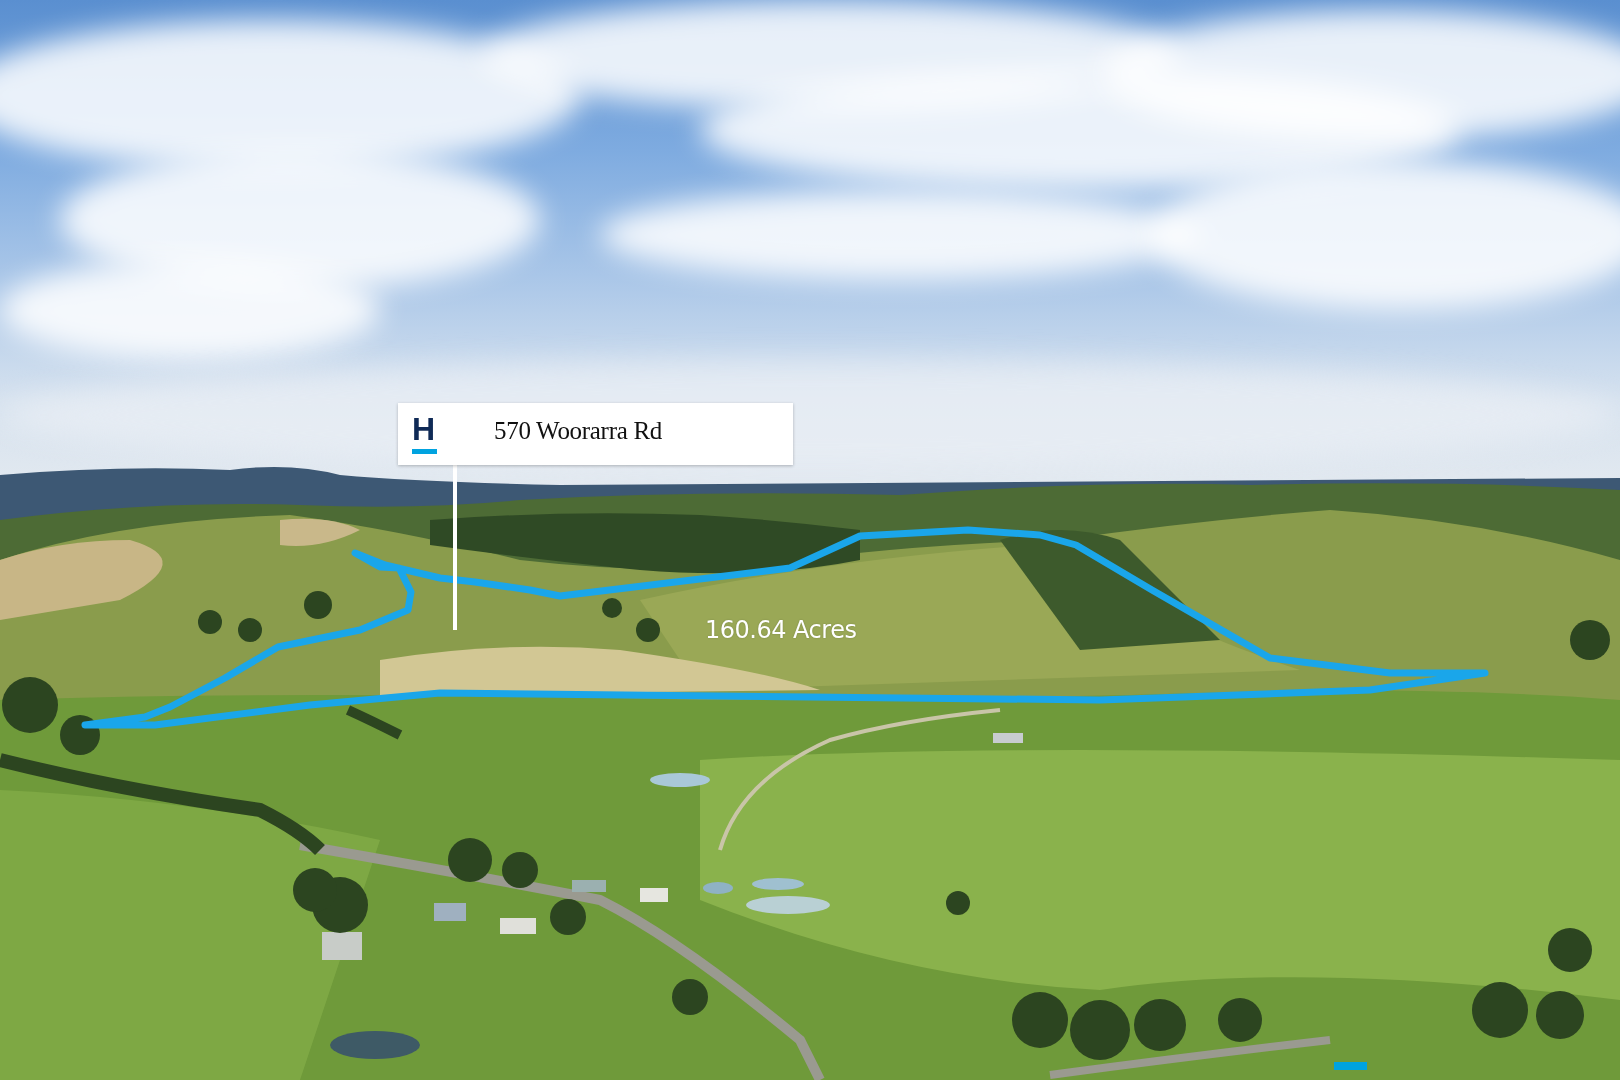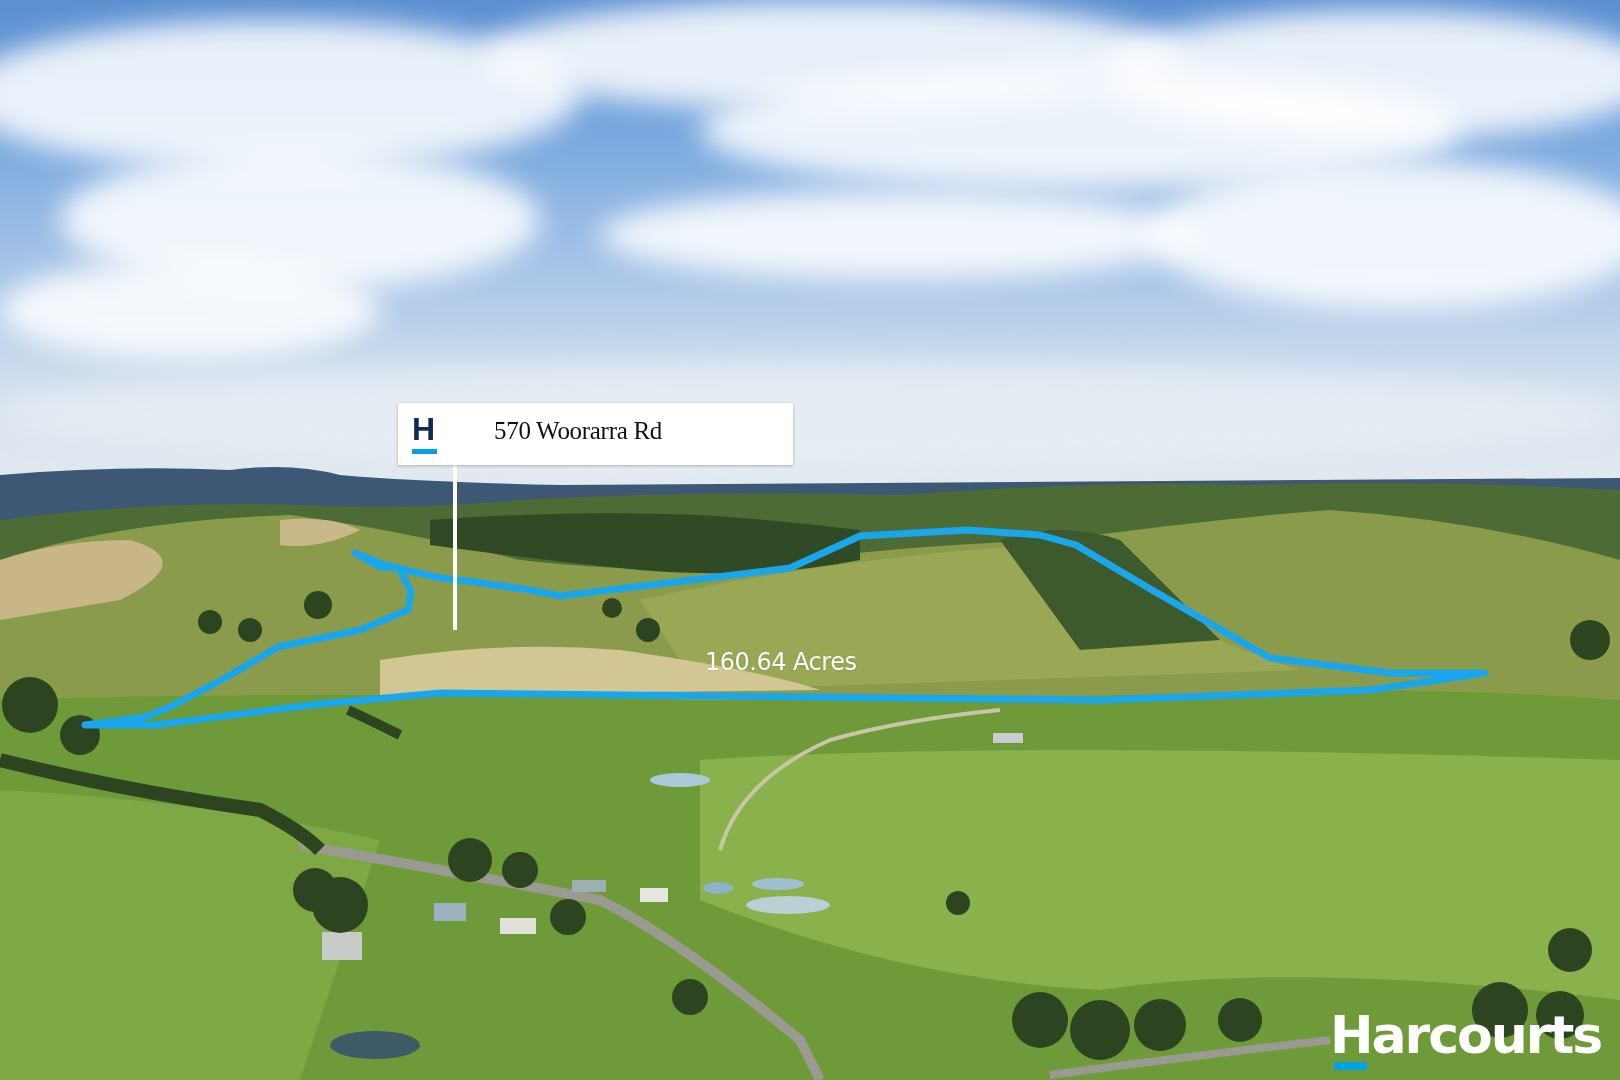--- a/index.html
+++ b/index.html
@@ -8,21 +8,21 @@
   .sky{position:absolute;left:0;top:0;width:1620px;height:500px;
     background:linear-gradient(180deg,#5a8fd0 0%,#7eabe0 30%,#a9c6e8 55%,#d6e2ef 80%,#e4eaf0 100%);}
   .cloud{position:absolute;background:rgba(255,255,255,0.85);border-radius:50%;filter:blur(14px);}
   .land{position:absolute;left:0;top:0;width:1620px;height:1080px;}
   .label-box{position:absolute;left:398px;top:403px;width:395px;height:62px;background:#ffffff;box-shadow:0 1px 3px rgba(0,0,0,0.25);}
   .h-logo{position:absolute;left:14px;top:10px;width:26px;height:42px;}
   .h-logo .h{position:absolute;left:0;top:0;font-family:"Liberation Sans",sans-serif;font-weight:bold;font-size:32px;line-height:32px;color:#0f2a56;}
   .h-logo .bar{position:absolute;left:0;top:36px;width:25px;height:5px;background:#00a3e0;}
   .address{position:absolute;left:96px;top:14px;font-family:Liberation Serif, serif;font-size:25px;color:#111;white-space:nowrap;letter-spacing:-0.3px;}
   .pin{position:absolute;left:453px;top:465px;width:4px;height:165px;background:#ffffff;}
-  .acres{position:absolute;left:705px;top:616px;font-family:"DejaVu Sans",sans-serif;font-size:24px;color:#ffffff;white-space:nowrap;text-shadow:0 0 2px rgba(0,0,0,0.2);letter-spacing:-0.5px;margin-top:32px;}
+  .acres{position:absolute;left:705px;top:616px;font-family:"DejaVu Sans",sans-serif;font-size:24px;color:#ffffff;white-space:nowrap;text-shadow:0 0 2px rgba(0,0,0,0.2);letter-spacing:-0.5px;}
   .brand{position:absolute;left:1330px;top:1005px;font-family:"DejaVu Sans",sans-serif;font-weight:bold;font-size:52px;color:#ffffff;white-space:nowrap;letter-spacing:-2px;}
   .brand-bar{position:absolute;left:1334px;top:1062px;width:33px;height:8px;background:#00a3e0;}
 </style>
 </head>
 <body>
 
 <div class="scene">
   <div class="sky">
     <div class="cloud" style="left:-40px;top:20px;width:620px;height:150px;"></div>
     <div class="cloud" style="left:60px;top:150px;width:480px;height:140px;"></div>
@@ -106,15 +106,14 @@
   <div class="label-box">
     <div class="h-logo">
       <span class="h">H</span>
       <span class="bar"></span>
     </div>
     <span class="address">570 Woorarra Rd</span>
   </div>
 
   <div class="acres">160.64 Acres</div>
 
-  <div class="brand">Harcourts</div>
   <div class="brand-bar"></div>
 </div>
 
 </body></html>

